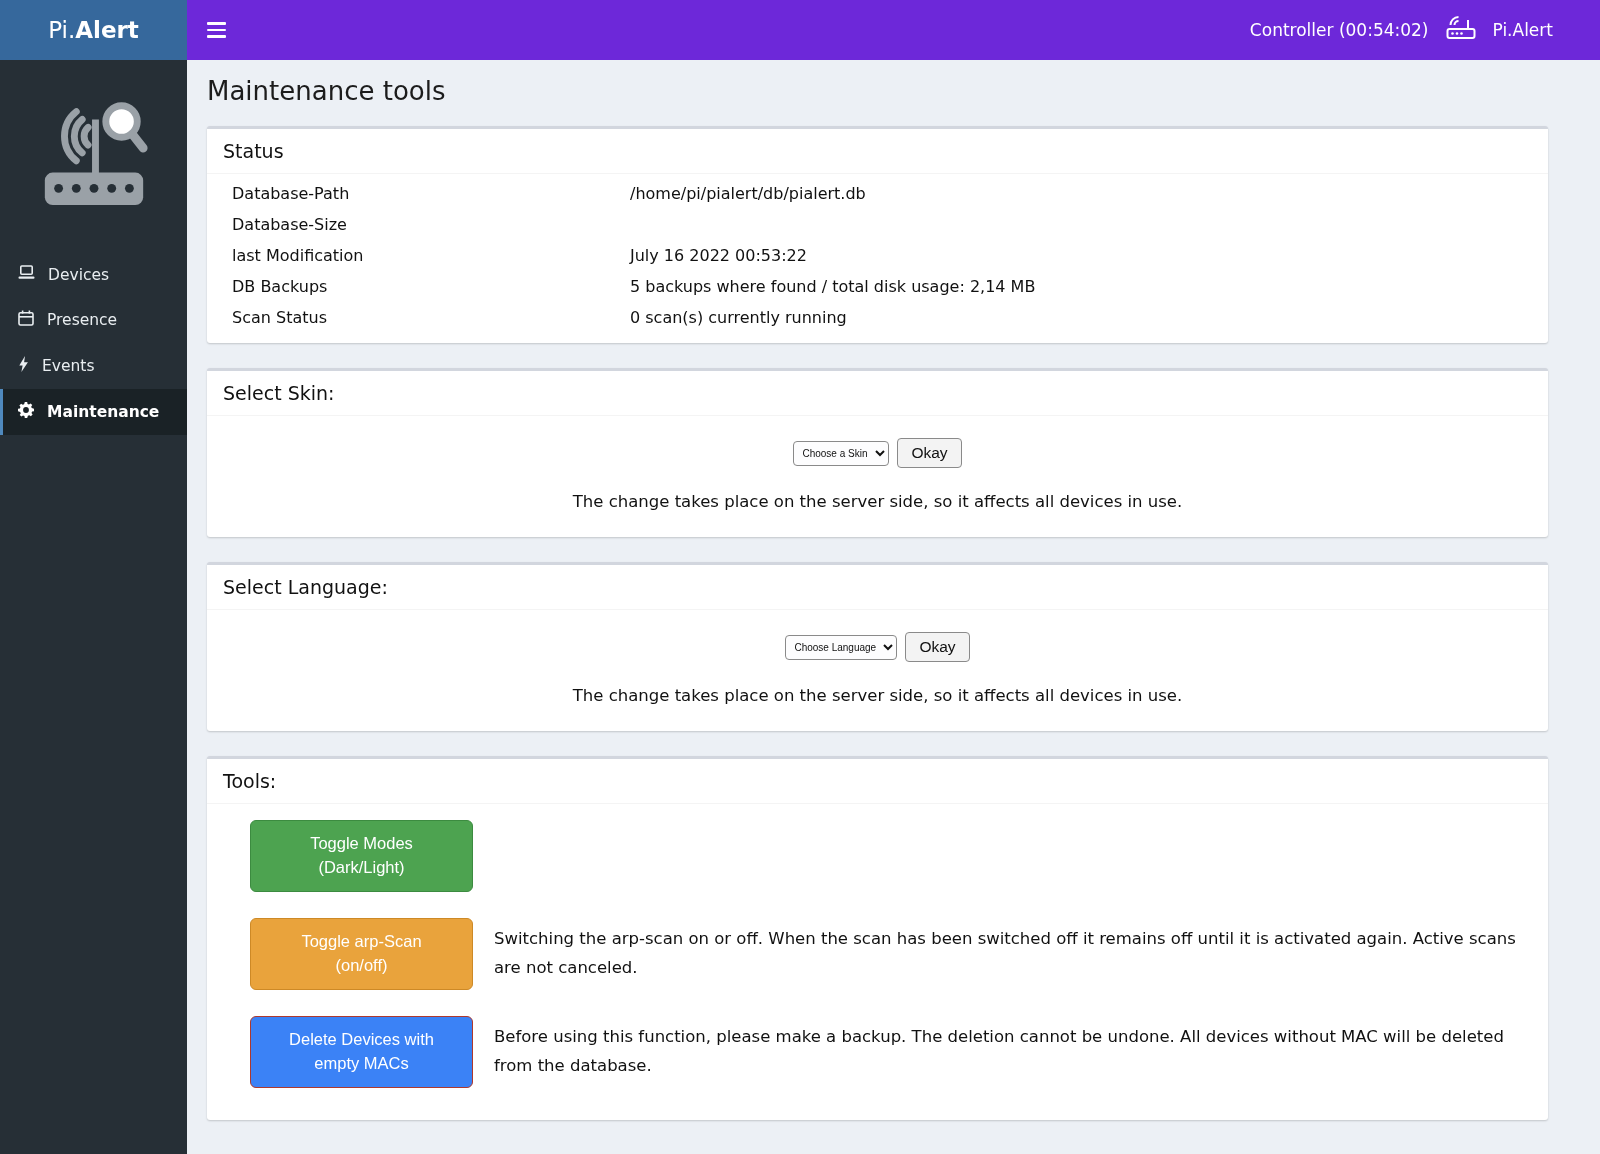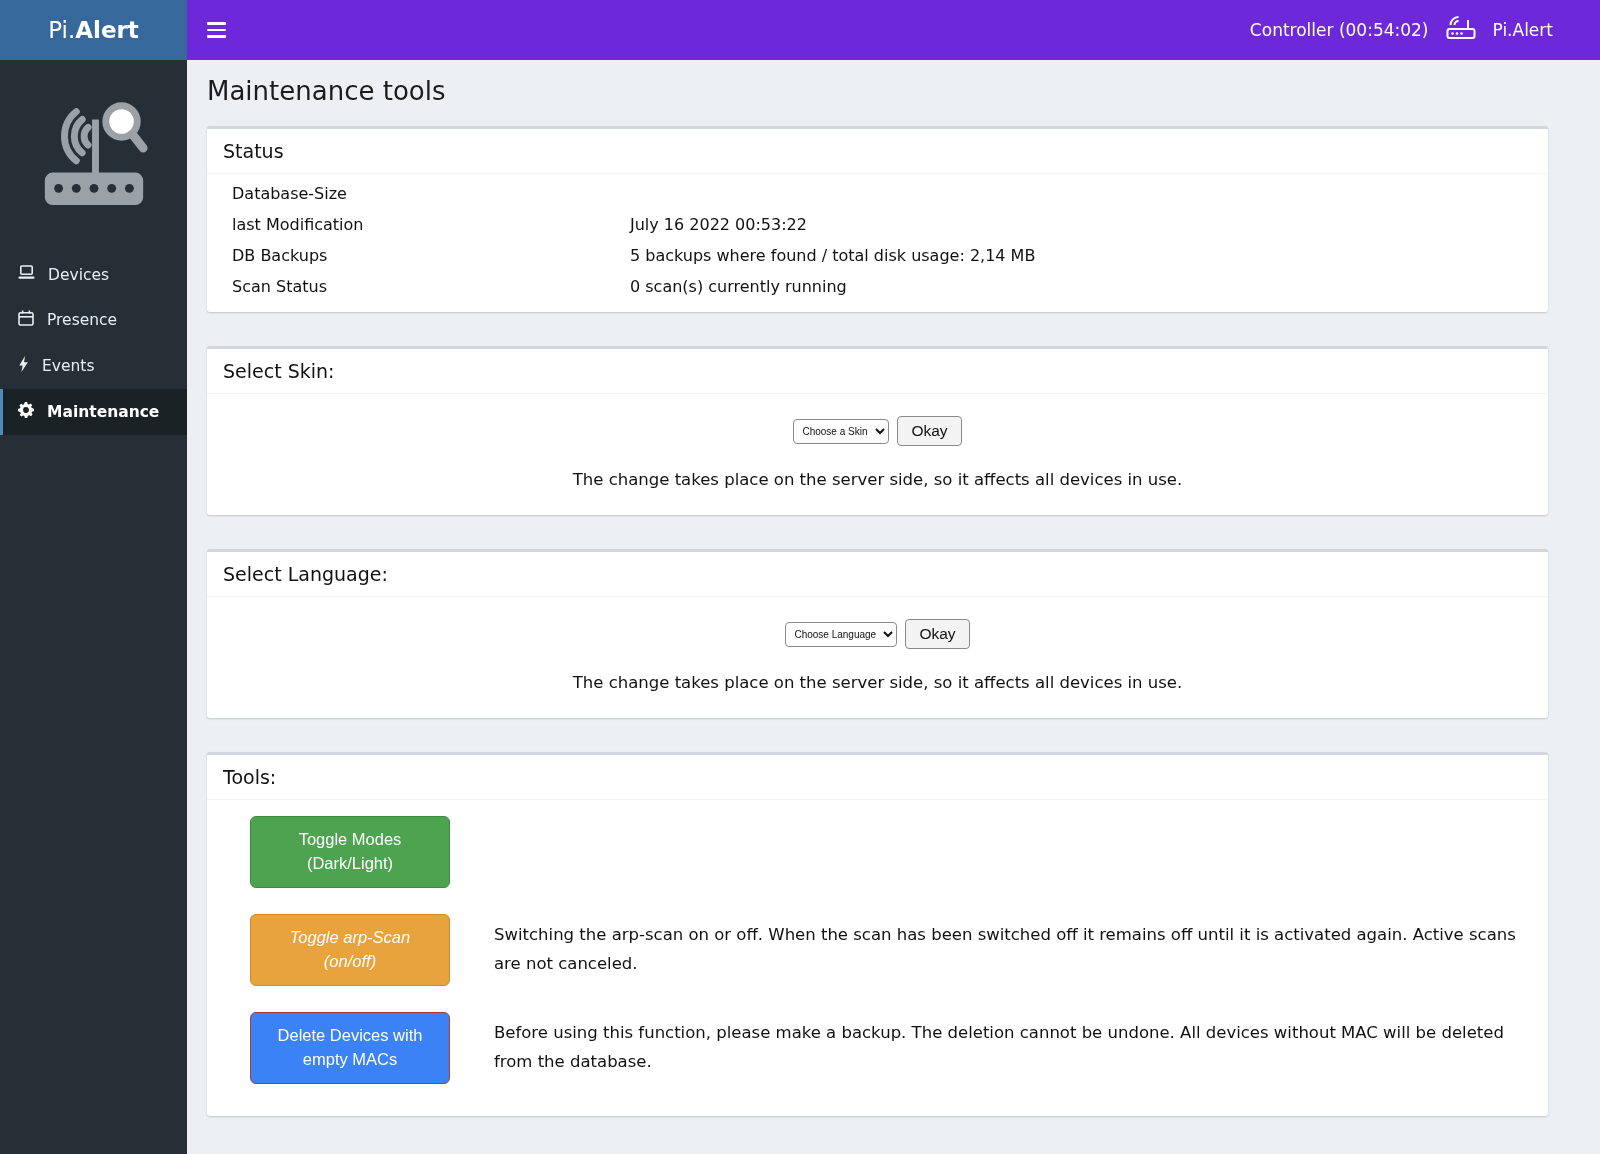--- a/index.html
+++ b/index.html
@@ -22,35 +22,35 @@
   .sidebar { background:#262f36; display:flex; flex-direction:column; }
   .side-logo { padding:30px 0 18px; display:flex; justify-content:center; }
   .menu { list-style:none; margin-top:26px; }
   .menu a { display:flex; align-items:center; gap:13px; padding:13px 15px; color:#e9eef1; font-size:15.5px; text-decoration:none; border-left:3px solid transparent; cursor:pointer; }
   .menu a svg { flex:0 0 auto; }
   .menu a.active { background:#1a2226; border-left-color:#4f89bd; font-weight:700; color:#fff; }
 
   
   .main { padding:14px 52px 0 20px; overflow:hidden; }
   .page-title { font-size:26px; font-weight:500; color:#1c1c1c; margin:2px 0 20px; }
-  .card { background:#fff; border-top:3px solid #d2d6de; border-radius:3px; box-shadow:0 1px 2px rgba(0,0,0,.18); margin-bottom:34px; }
+  .card { background:#fff; border-top:3px solid #d2d6de; border-radius:3px; box-shadow:0 1px 2px rgba(0,0,0,.18); margin-bottom:25px; }
   .card-header { padding:11px 16px; font-size:19px; border-bottom:1px solid #f4f4f4; color:#111; }
 
   .status-table { padding:4px 16px 10px; }
   .status-row { display:grid; grid-template-columns:398px 1fr; padding:6px 0 6px 9px; font-size:16px; }
 
   .center-body { text-align:center; padding:12px 16px 26px; }
   .control-row { display:flex; justify-content:center; align-items:center; gap:8px; margin:10px 0 24px; }
   select { font-size:10px; padding:5px 4px; border:1px solid #8a8a8a; border-radius:4px; background:#fdfdfe; color:#111; cursor:pointer; }
   .okay-btn { font-size:15.5px; padding:5px 13px; border:1px solid #8a8a8a; border-radius:4px; background:#f3f3f3; color:#111; cursor:pointer; }
   .note { font-size:16.5px; }
 
   .tools-body { padding:16px 16px 6px; }
   .tool-row { display:grid; grid-template-columns:271px 1fr; align-items:center; margin-bottom:26px; }
-  .tool-btn { width:200px; margin-left:27px; padding:11px 6px; border-radius:6px; color:#fff; text-align:center; font-size:16.5px; line-height:1.45; cursor:pointer; border:1px solid transparent; }
+  .tool-btn { width:223px; margin-left:27px; padding:11px 6px; border-radius:6px; color:#fff; text-align:center; font-size:16.5px; line-height:1.45; cursor:pointer; border:1px solid transparent; }
   .tool-btn span { display:block; }
   .tool-btn.success { border-color:#3c8b40; }
   .tool-btn.warning { border-color:#cd8926; }
   .tool-btn.danger  { border-color:#ae392e; }
   .tool-desc { font-size:16.5px; line-height:1.72; color:#111; }
 </style>
 </head>
 <body>
 
 <div class="app">
@@ -150,20 +150,24 @@
     </ul>
   </div>
 
   <div class="main">
     <h1 class="page-title">Maintenance tools</h1>
 
     <div class="card">
       <div class="card-header">Status</div>
       <div class="status-table">
         <div class="status-row">
+          <div>Database-Path</div>
+          <div>/home/pi/pialert/db/pialert.db</div>
+        </div>
+        <div class="status-row">
           <div>Database-Size</div>
         </div>
         <div class="status-row">
           <div>last Modification</div>
           <div>July 16 2022 00:53:22</div>
         </div>
         <div class="status-row">
           <div>DB Backups</div>
           <div>5 backups where found / total disk usage: 2,14 MB</div>
         </div>
@@ -208,21 +212,21 @@
           <div>
             <button class="tool-btn success" style="background: rgb(77, 163, 80);">
               <span>Toggle Modes</span>
               <span>(Dark/Light)</span>
             </button>
           </div>
         </div>
 
         <div class="tool-row">
           <div>
-            <button class="tool-btn warning" style="background: rgb(233, 163, 60); font-style: italic;">
+            <button class="tool-btn warning" style="background: rgb(233, 163, 60);">
               <span>Toggle arp-Scan</span>
               <span>(on/off)</span>
             </button>
           </div>
           <div class="tool-desc">Switching the arp-scan on or off. When the scan has been switched off it remains off until it is activated again. Active scans are not canceled.</div>
         </div>
 
         <div class="tool-row">
           <div>
             <button class="tool-btn danger" style="background: #3b82f6;">

